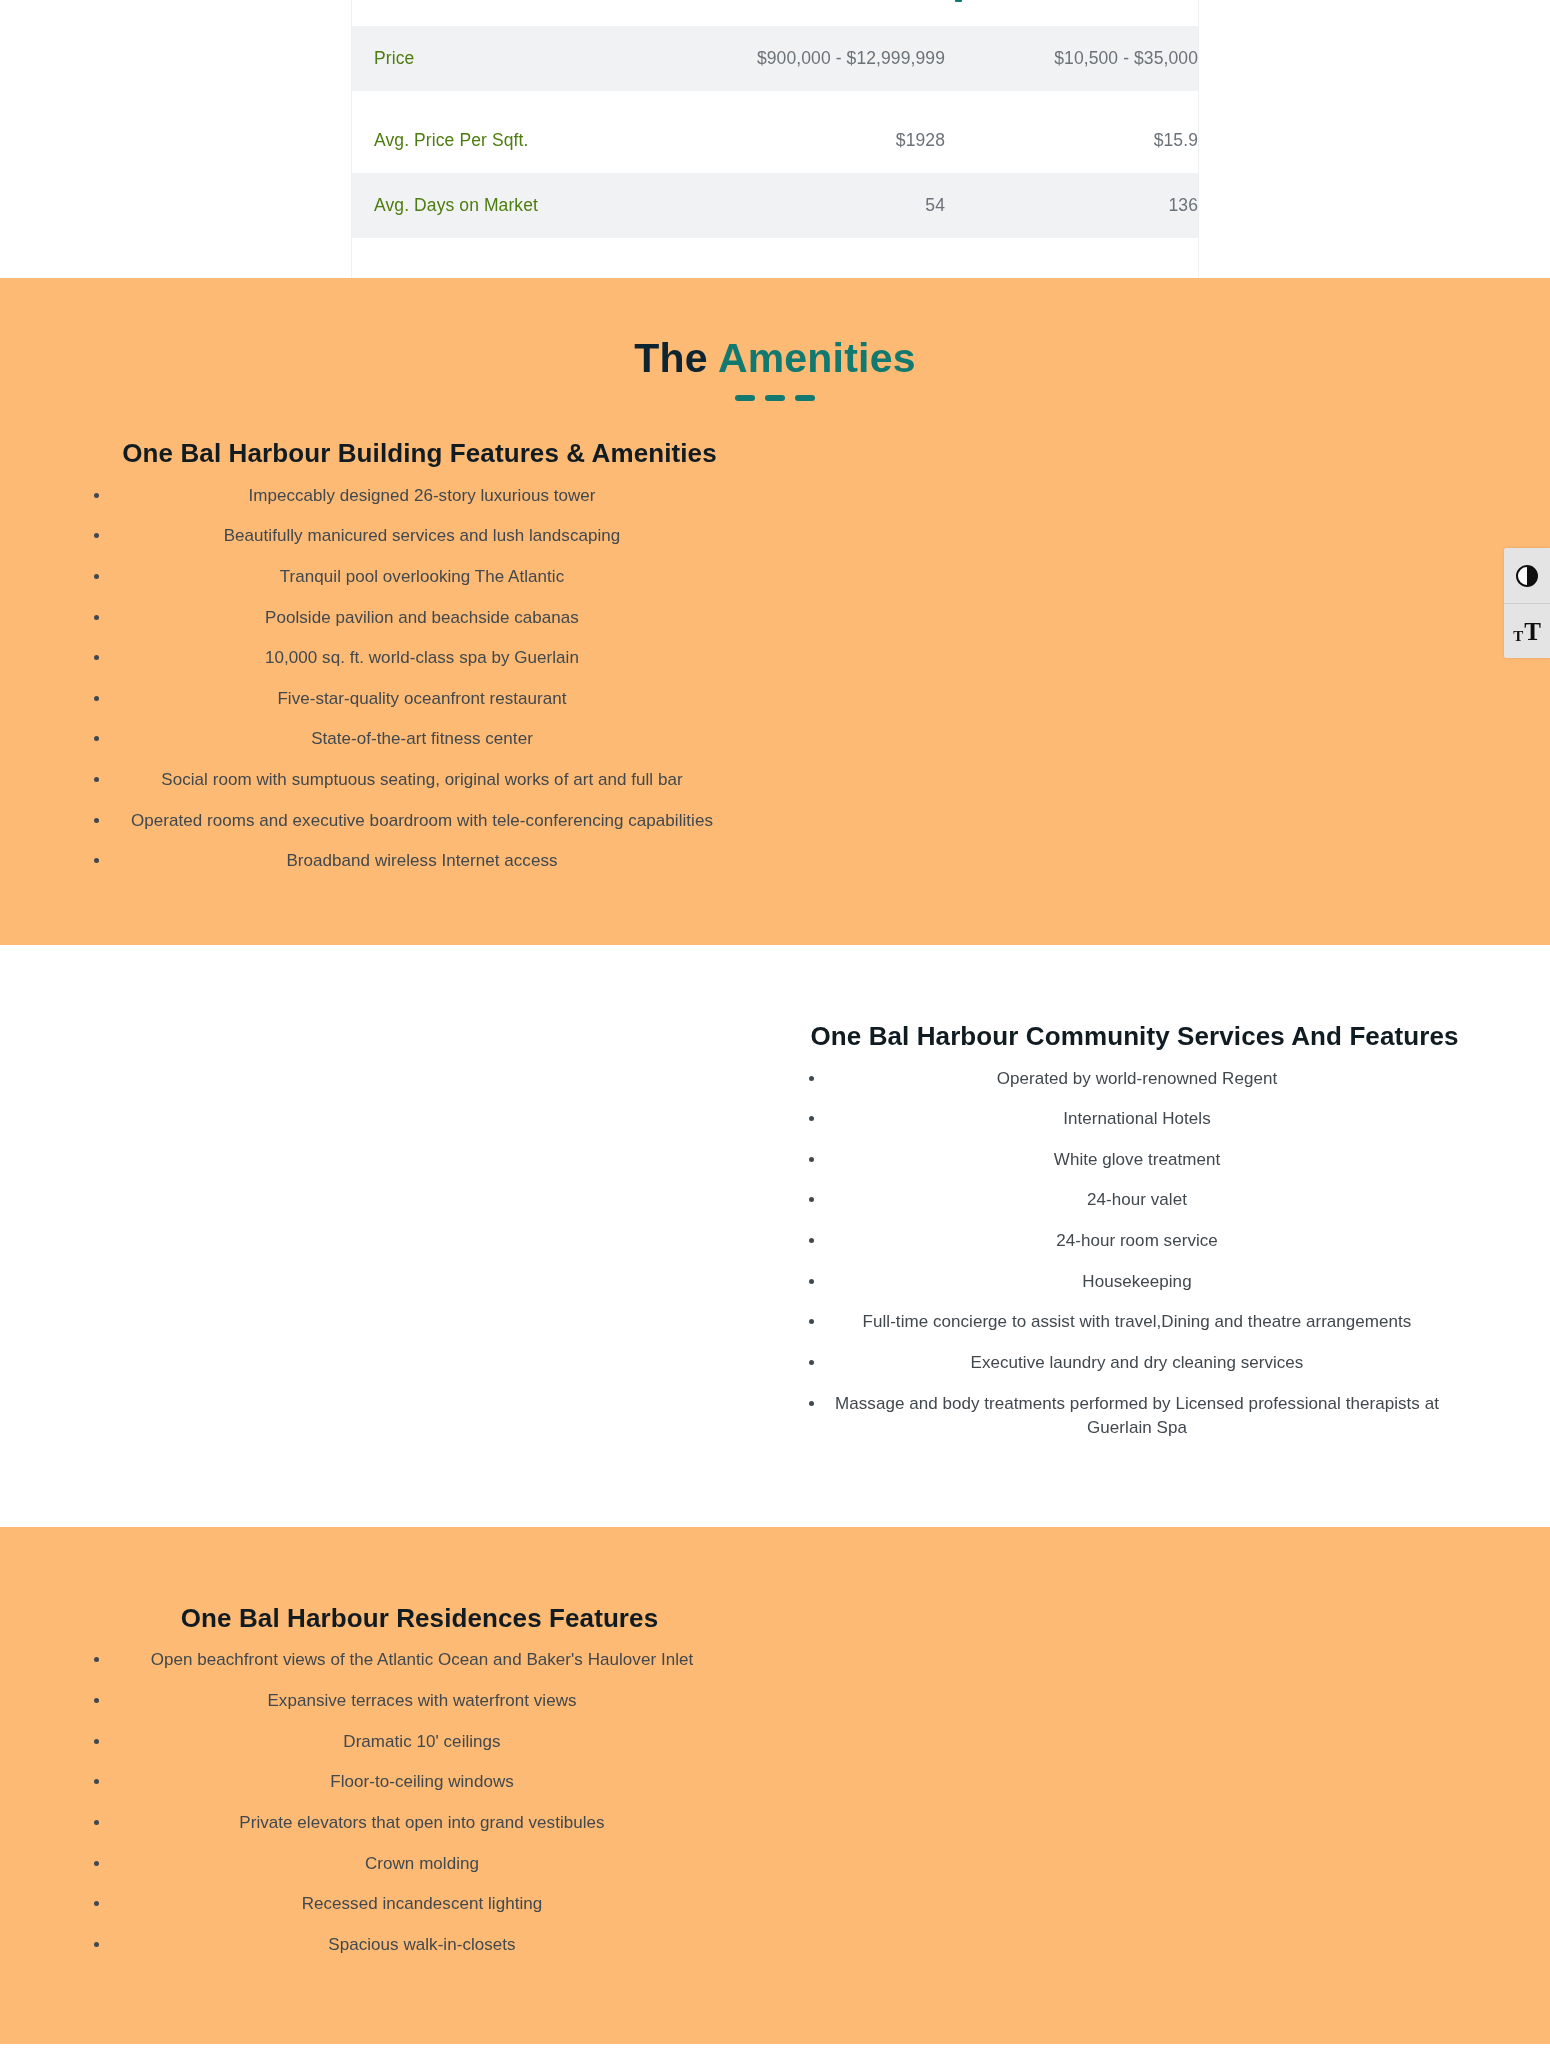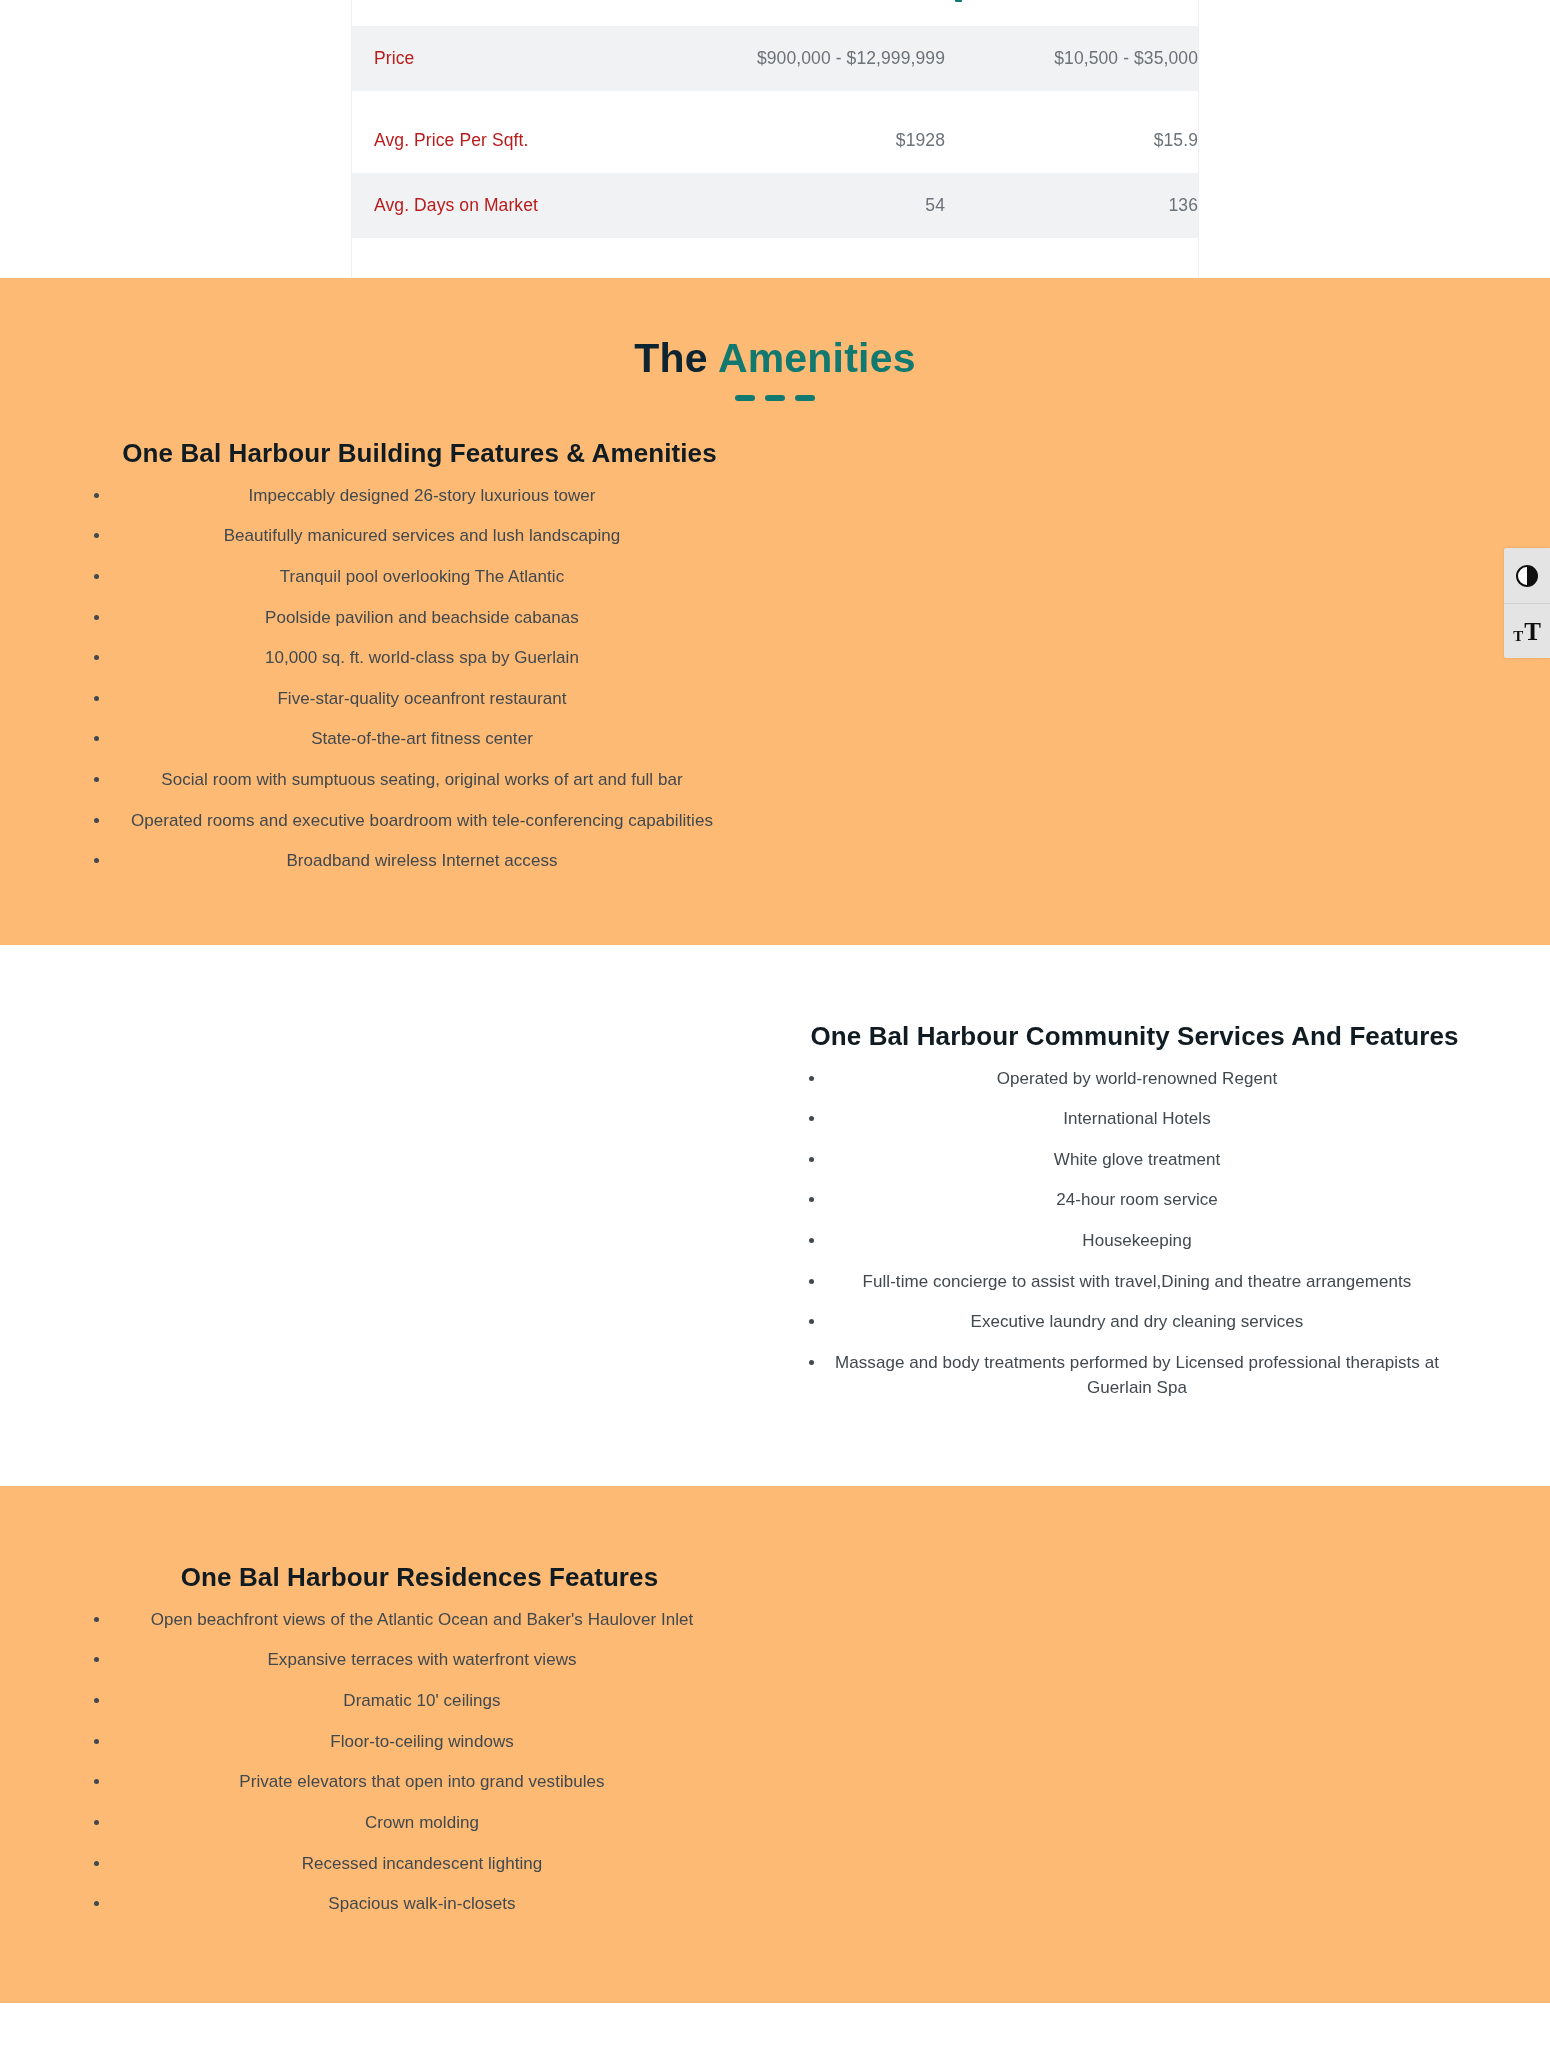--- a/index.html
+++ b/index.html
@@ -47,21 +47,21 @@
     display: flex;
     align-items: center;
     height: 65px;
     font-size: 17.5px;
   }
   .trow.alt { background: #f1f2f3; }
   .trow.plain { background: #ffffff; margin-top: 17px; }
   .tcell-label {
     flex: 0 0 340px;
     padding-left: 22px;
-    color: #b91c1c;
+    color: #4d7c0f;
     letter-spacing: .1px;
   }
   .tcell-val {
     flex: 1;
     text-align: right;
     color: #6b7278;
     letter-spacing: .1px;
   }
   .tbl-bottomstub {
     height: 40px;
@@ -254,20 +254,21 @@
     </div>
     <div class="band band-white feat-block pad-t-75 pad-b-75" style="padding-top: 75px; padding-bottom: 70px;">
       <div class="feat-inner">
         <div class="col-half"></div>
         <div class="col-half feat-body">
           <h3 class="feat-h">One Bal Harbour Community Services And Features</h3>
           <ul class="feat-list">
             <li>Operated by world-renowned Regent</li>
             <li>International Hotels</li>
             <li>White glove treatment</li>
+            <li>24-hour valet</li>
             <li>24-hour room service</li>
             <li>Housekeeping</li>
             <li>Full-time concierge to assist with travel,Dining and theatre arrangements</li>
             <li>Executive laundry and dry cleaning services</li>
             <li>Massage and body treatments performed by Licensed professional therapists at Guerlain Spa</li>
           </ul>
         </div>
       </div>
     </div>
     <div class="band band-grey feat-block pad-t-75 pad-b-75" style="padding-top: 75px; padding-bottom: 70px;">

